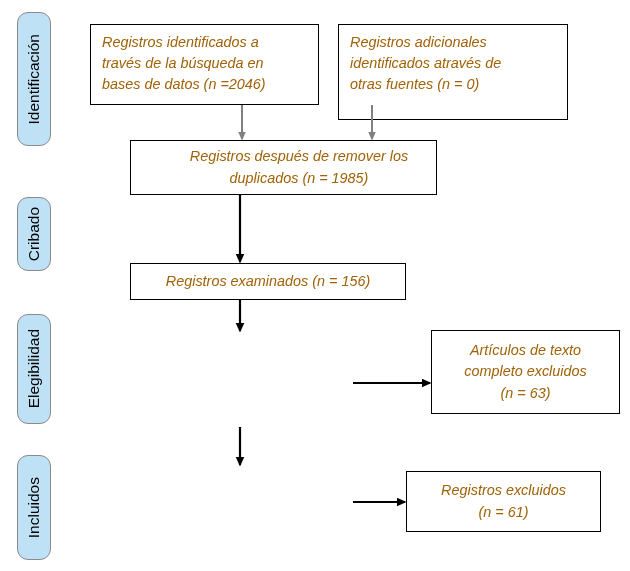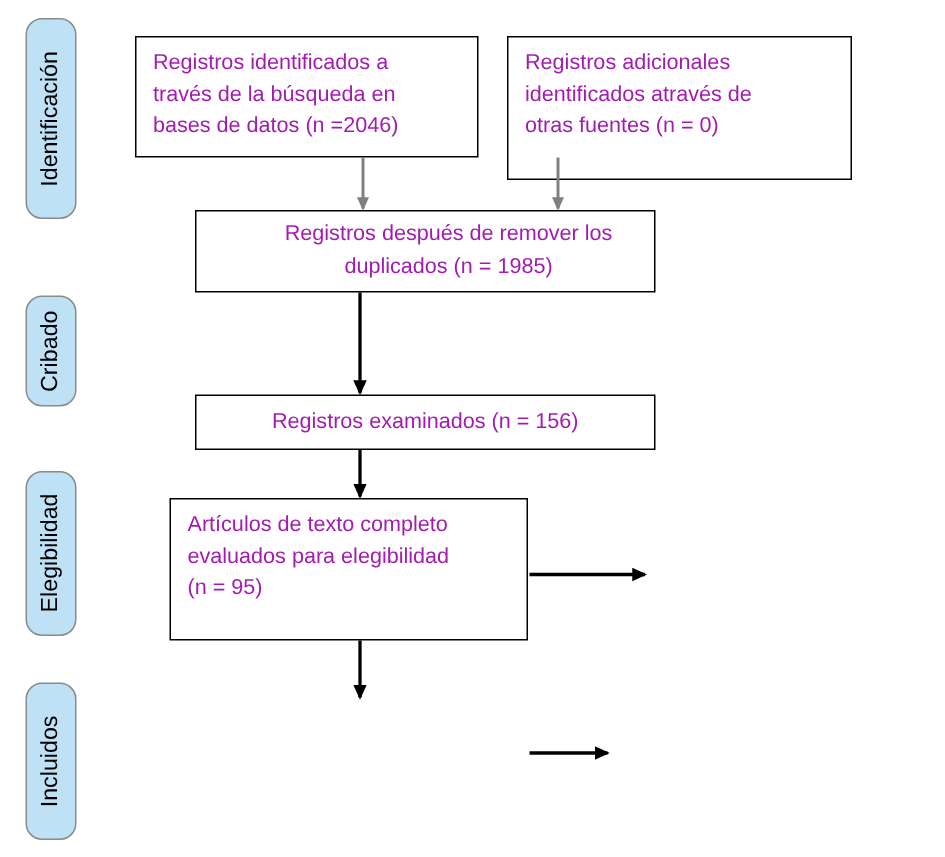--- a/index.html
+++ b/index.html
@@ -46,22 +46,23 @@
     box-sizing: border-box;
     background: #ffffff;
     border: 1.6px solid #000000;
     display: flex;
     flex-direction: column;
     justify-content: flex-start;
   }
   .flow-box .box-text {
     font-size: 14.4px;
     line-height: 1.46;
-    color: #a21caf;
+    color: #a16207;
     white-space: pre-line;
+    font-style: italic;
   }
   .flow-box.align-left .box-text {
     text-align: left;
     padding: 7px 0 0 11px;
   }
   .flow-box.align-center .box-text {
     text-align: center;
     padding: 7px 6px 0 6px;
   }
   .flow-box.center-middle {
@@ -112,32 +113,36 @@
     <span class="box-text">Registros adicionales
 identificados através de
 otras fuentes (n = 0)</span>
   </div>
 
   <div class="flow-box align-center center-middle" style="left:130px; top:140px; width:307px; height:55px;padding-left:31px;">
     <span class="box-text">Registros después de remover los
 duplicados (n = 1985)</span>
   </div>
 
-  <div class="flow-box align-center center-middle" style="left:130px; top:263px; width:307px; height:37px;">
+  <div class="flow-box align-center center-middle" style="left:130px; top:263px; width:276px; height:37px;">
     <span class="box-text">Registros examinados (n = 156)</span>
   </div>
 
-  <div class="flow-box align-left" style="left:113px; top:332px; width:239px; height:95px;">
-    <span class="box-text">Artículos de texto completo
-evaluados para elegibilidad
-(n = 95)</span>
+
+  <div class="flow-box align-center center-middle" style="left:431px; top:330px; width:189px; height:84px;">
+    <span class="box-text">Artículos de texto
+completo excluidos
+(n = 63)</span>
   </div>
 
 
-
+  <div class="flow-box align-center center-middle" style="left:406px; top:471px; width:195px; height:61px;">
+    <span class="box-text">Registros excluidos
+(n = 61)</span>
+  </div>
 
   <svg id="connectors" viewBox="0 0 630 571">
     <defs>
       <marker id="arrowGray" markerWidth="9" markerHeight="9" refX="7.5" refY="4" orient="auto" markerUnits="userSpaceOnUse">
         <path d="M0,0 L9,4 L0,8 Z" fill="#808080"></path>
       </marker>
       <marker id="arrowBlack" markerWidth="10" markerHeight="10" refX="8.5" refY="4.5" orient="auto" markerUnits="userSpaceOnUse">
         <path d="M0,0 L10,4.5 L0,9 Z" fill="#000000"></path>
       </marker>
     </defs>

